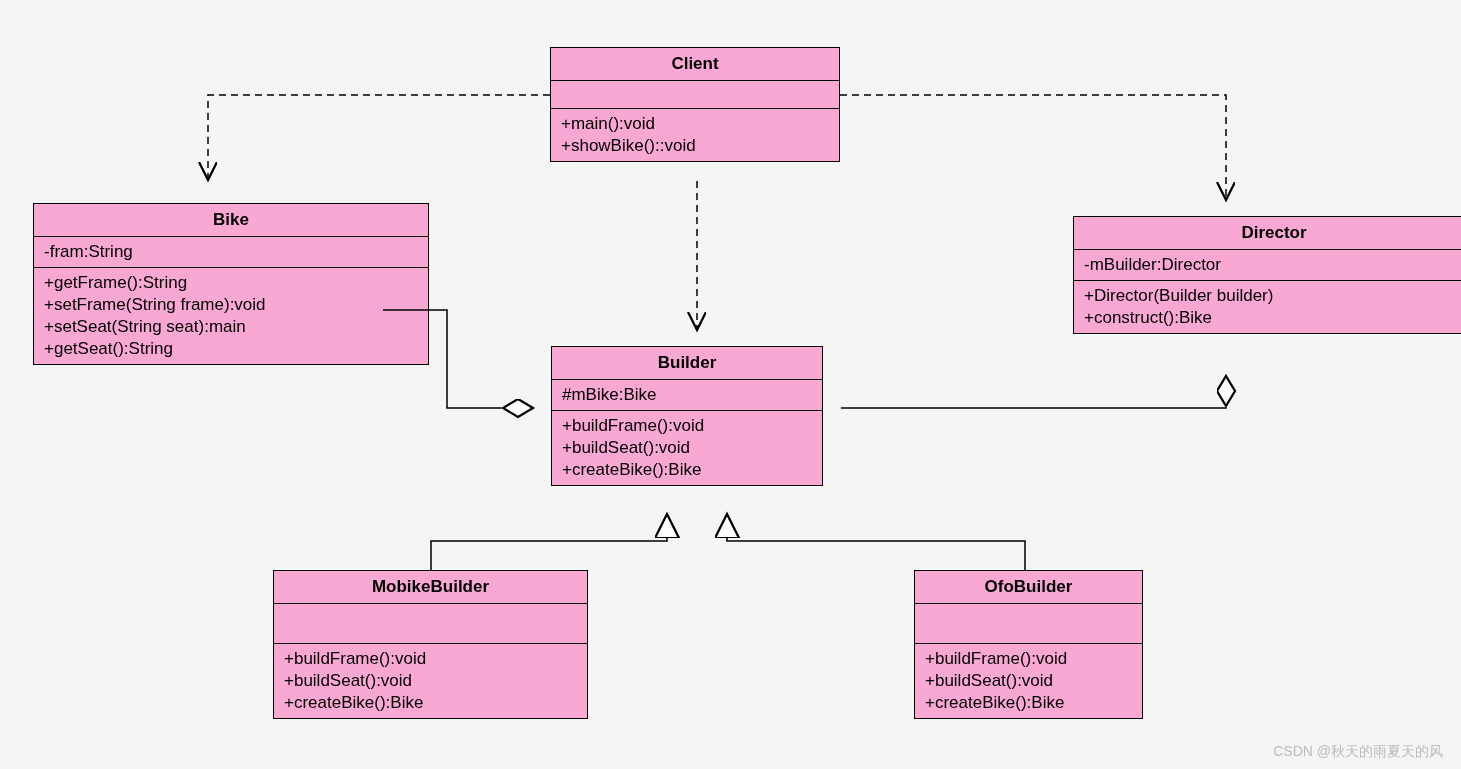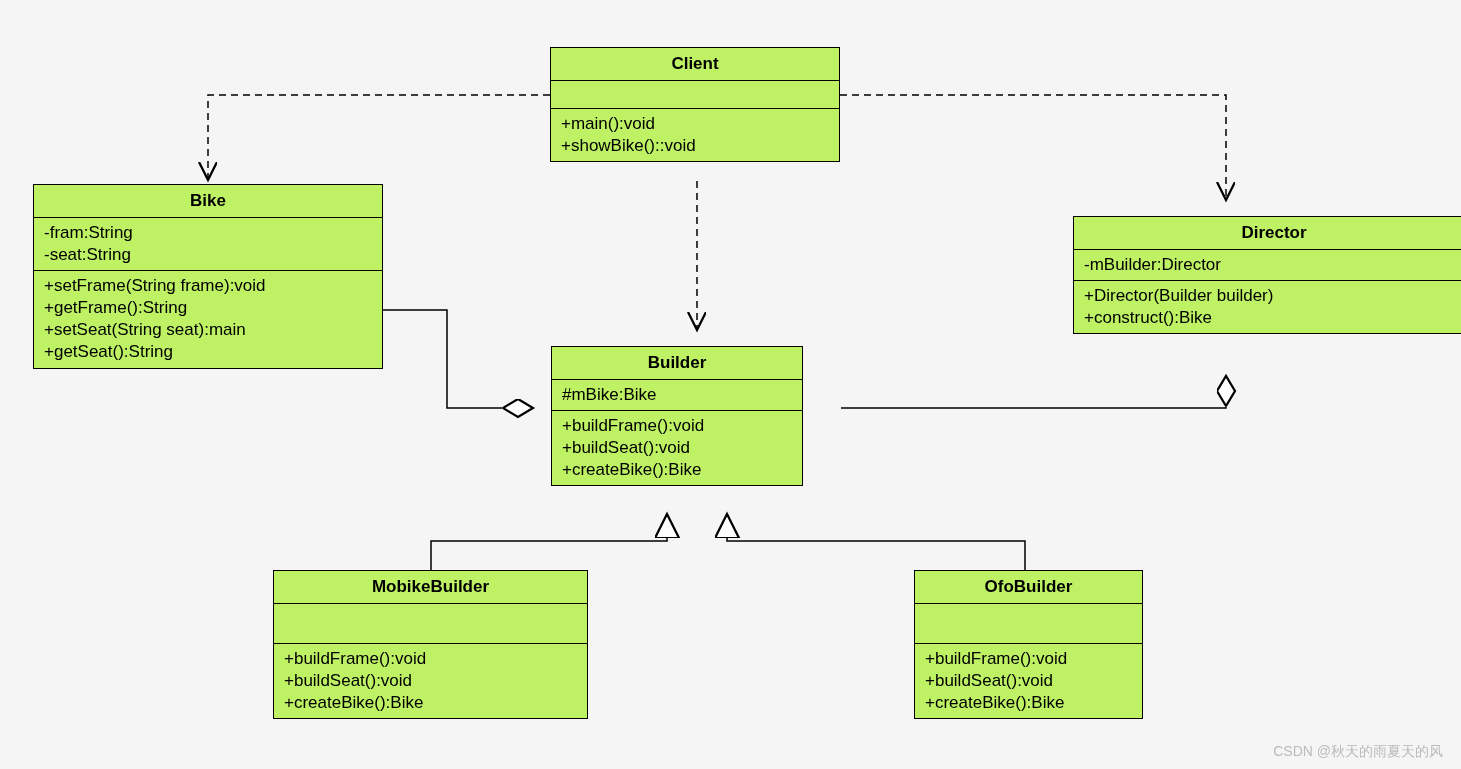--- a/index.html
+++ b/index.html
@@ -7,21 +7,21 @@
       width: 1461px;
       height: 769px;
       background: #f5f5f5;
       font-family: "Segoe UI", Arial, sans-serif;
       font-size: 17px;
       position: relative;
       color: #000;
     }
     .uml-class {
       position: absolute;
-      background: #bef264;
+      background: #f9a8d4;
       border: 1.5px solid #000;
     }
     .uml-name {
       font-weight: bold;
       text-align: center;
       padding: 6px 10px;
       border-bottom: 1.5px solid #000;
     }
     .uml-attrs {
       border-bottom: 1.5px solid #000;
@@ -54,35 +54,34 @@
 
 <div class="uml-class" style="left:550px; top:47px; width:290px;">
   <div class="uml-name">Client</div>
   <div class="uml-attrs" style="min-height:28px;"></div>
   <div class="uml-ops">
     <div>+main():void</div>
     <div>+showBike()::void</div>
   </div>
 </div>
 
-<div class="uml-class" style="left:33px; top:184px; width:350px;">
+<div class="uml-class" style="left:33px; top:203px; width:396px;">
   <div class="uml-name">Bike</div>
   <div class="uml-attrs">
     <div>-fram:String</div>
-    <div>-seat:String</div>
   </div>
   <div class="uml-ops">
+    <div>+getFrame():String</div>
     <div>+setFrame(String frame):void</div>
-    <div>+getFrame():String</div>
     <div>+setSeat(String seat):main</div>
     <div>+getSeat():String</div>
   </div>
 </div>
 
-<div class="uml-class" style="left:551px; top:346px; width:252px;">
+<div class="uml-class" style="left:551px; top:346px; width:272px;">
   <div class="uml-name">Builder</div>
   <div class="uml-attrs">
     <div>#mBike:Bike</div>
   </div>
   <div class="uml-ops">
     <div>+buildFrame():void</div>
     <div>+buildSeat():void</div>
     <div>+createBike():Bike</div>
   </div>
 </div>

